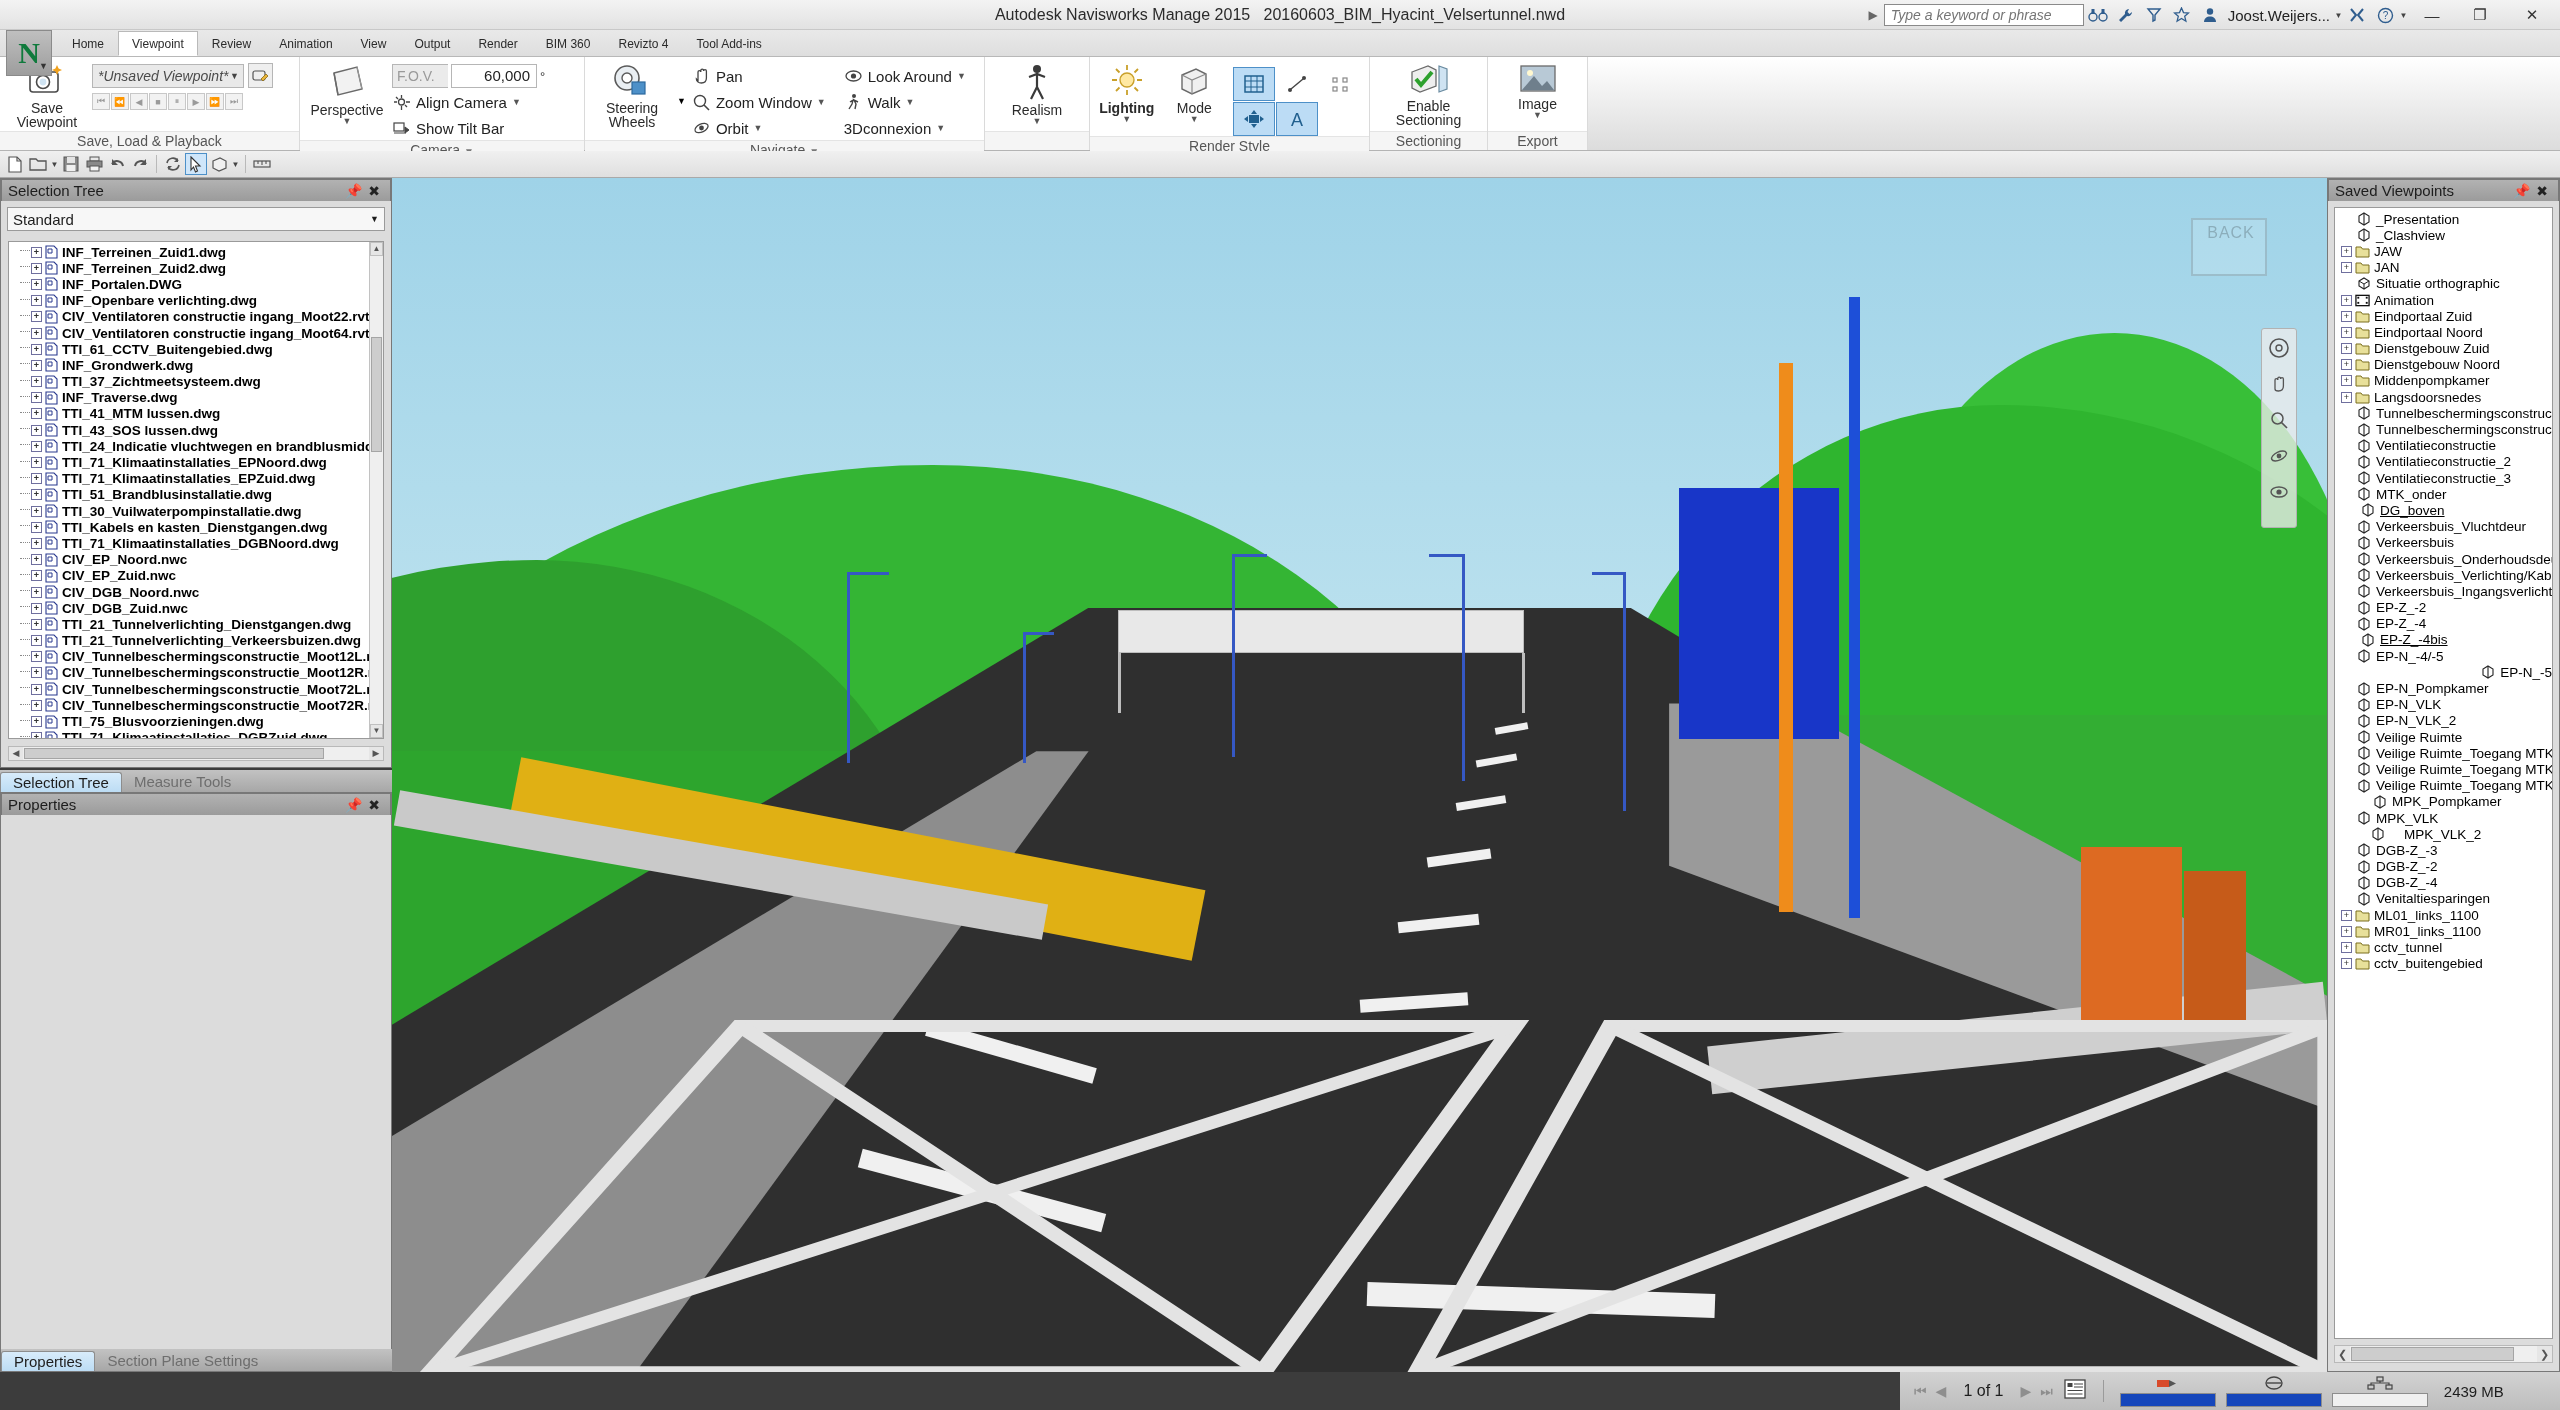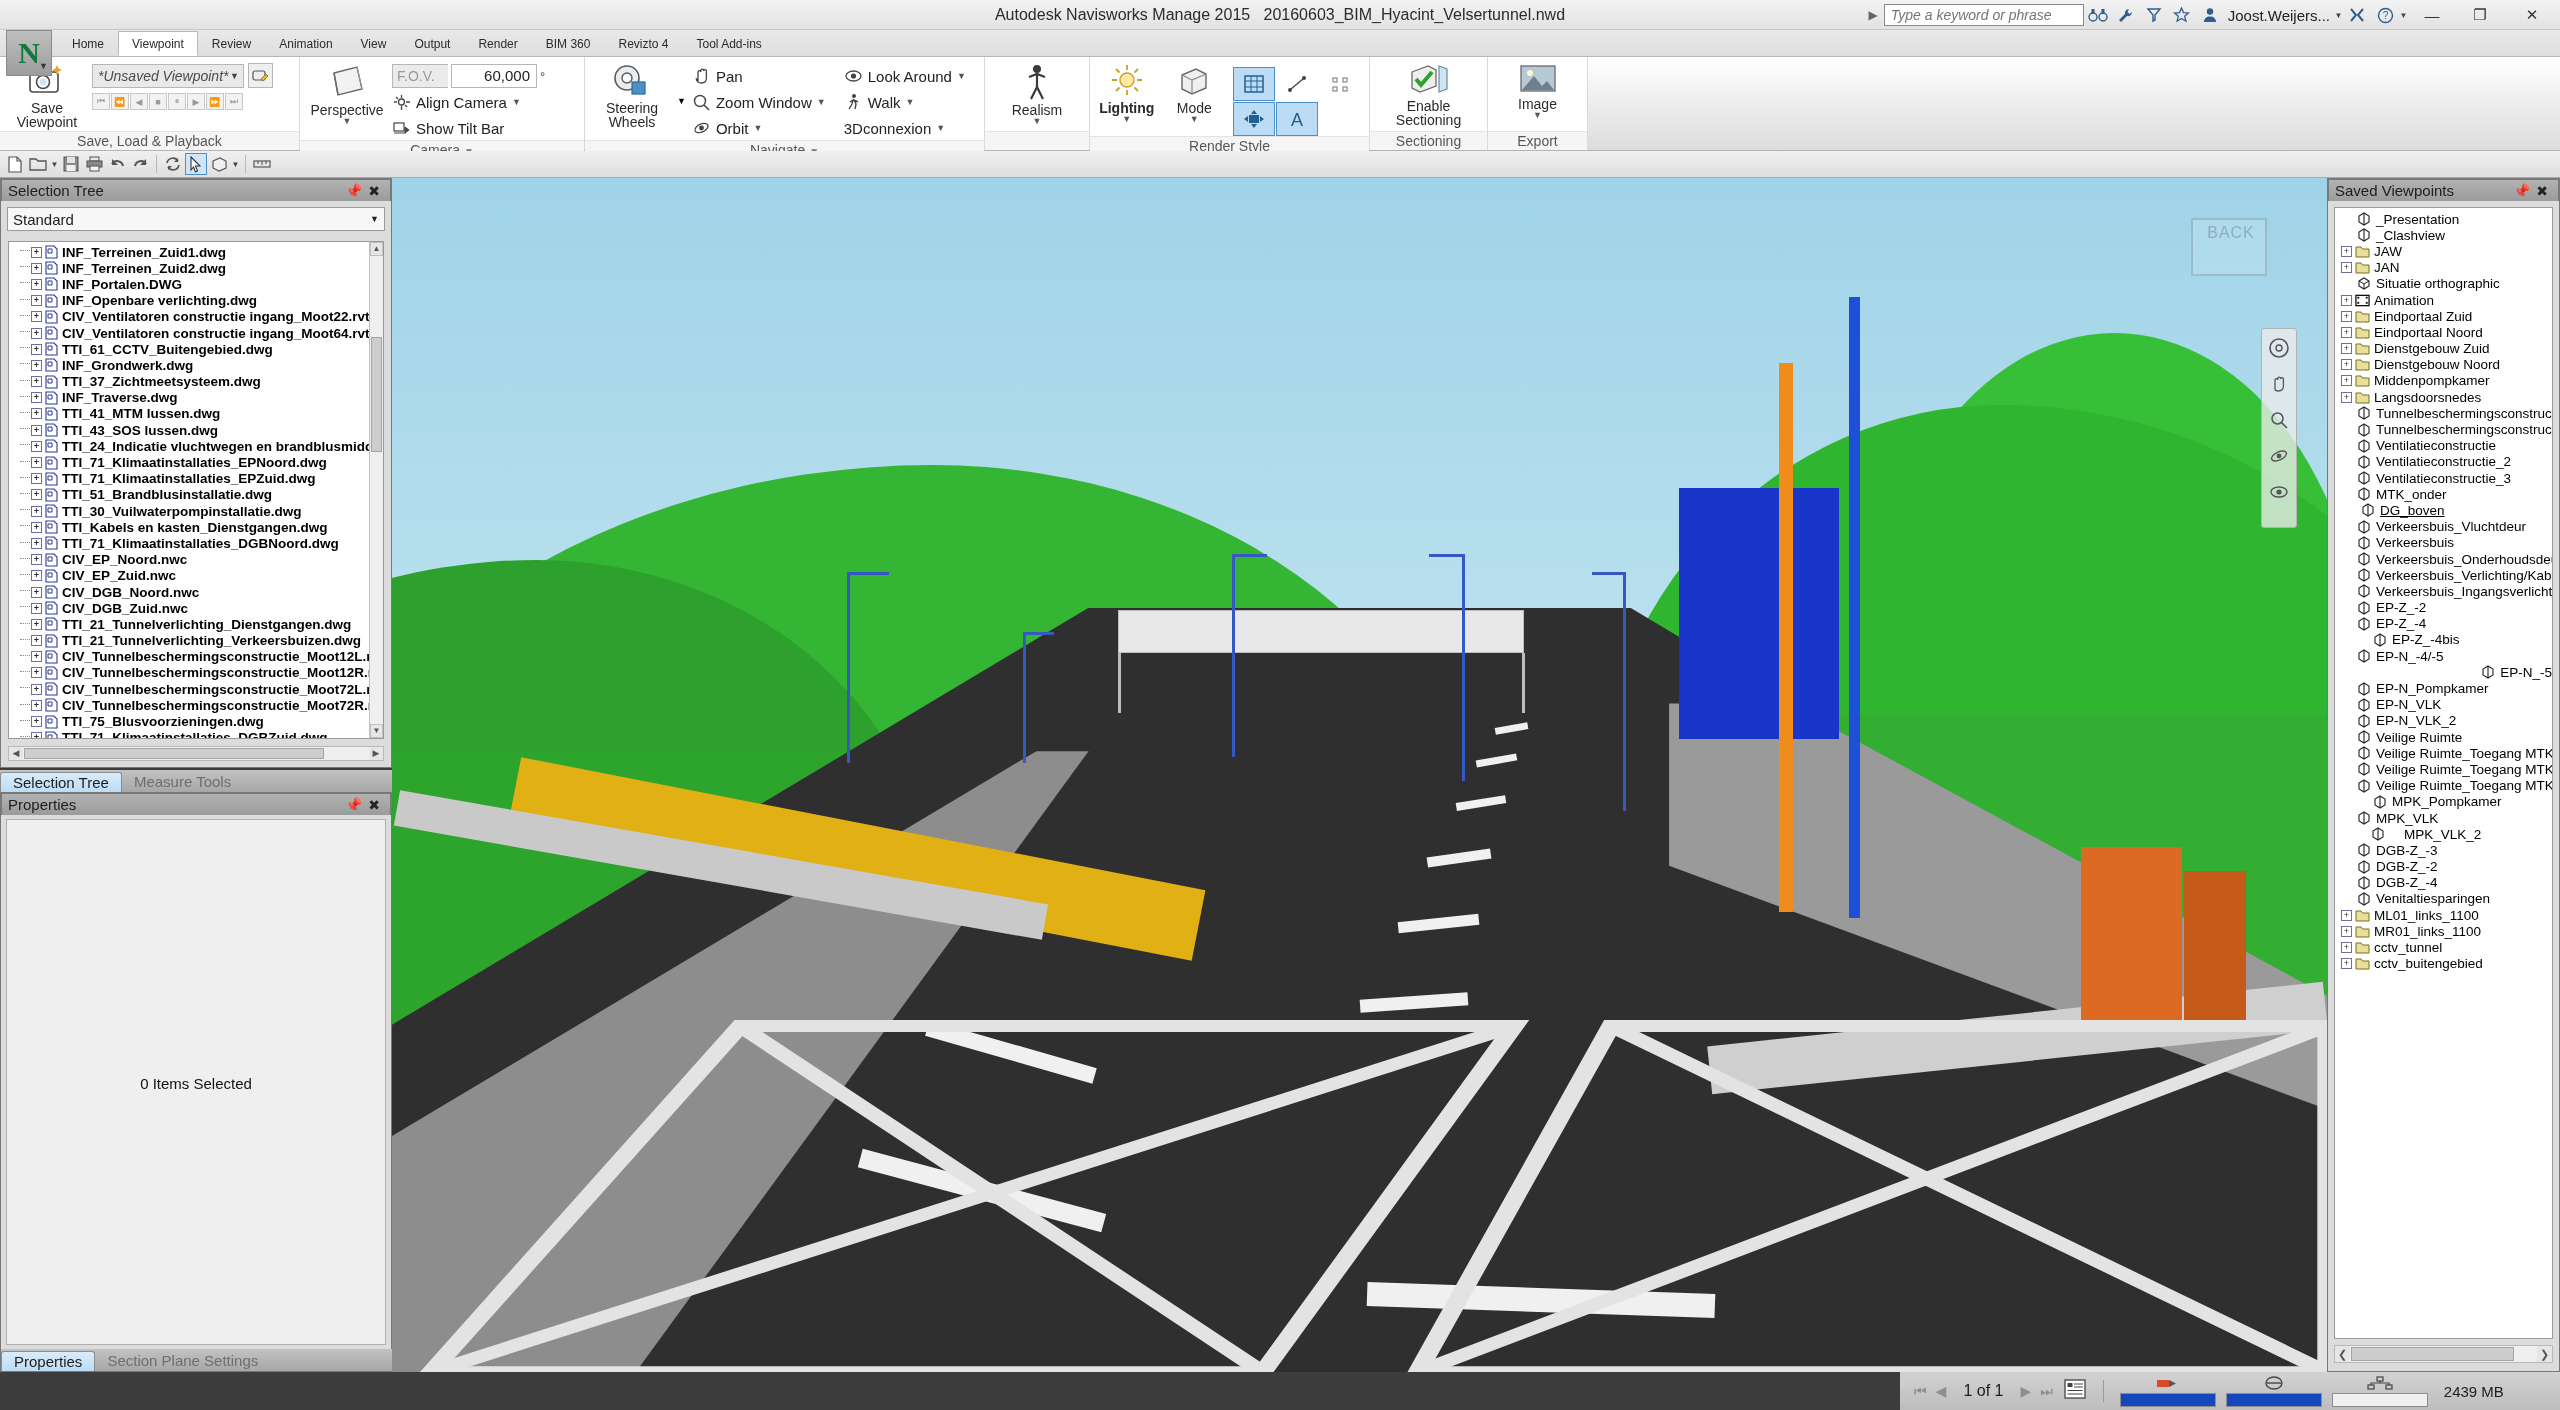--- a/index.html
+++ b/index.html
@@ -938,23 +938,20 @@
       <div class="btab active">Selection Tree</div>
       <div class="btab dim">Measure Tools</div>
     </div>
 
     <div class="propspanel">
       <div class="panel-title">
         <span class="pt">Properties</span>
         <span class="pin">📌</span>
         <span class="cls">✖</span>
       </div>
-      <div class="propsbody">
-        <div class="centered">0 Items Selected</div>
-      </div>
       <div class="proptabs">
         <div class="btab active">Properties</div>
         <div class="btab dim">Section Plane Settings</div>
       </div>
     </div>
   </div>
 
   <div class="viewport">
     <div class="sky"></div>
     <div class="hill-r2"></div>
@@ -1306,21 +1303,21 @@
             <div class="vrow" style="padding-left: 8px;">
               <span class="vspace"></span>
               <span class="vicon">
                 <svg width="14" height="14" viewBox="0 0 14 14">
                   <path d="M7 1 L12 4 L12 10 L7 13 L2 10 L2 4 Z" fill="#fff" stroke="#222" stroke-width="1.1"></path>
                   <path d="M7 1v12" stroke="#222" stroke-width="1.1"></path>
                 </svg>
               </span>
               <span>EP-Z_-4</span>
             </div>
-            <div class="vrow" style="padding-left: 24px;">
+            <div class="vrow" style="padding-left: 12px; text-decoration: underline;">
               <span class="vspace"></span>
               <span class="vicon">
                 <svg width="14" height="14" viewBox="0 0 14 14">
                   <path d="M7 1 L12 4 L12 10 L7 13 L2 10 L2 4 Z" fill="#fff" stroke="#222" stroke-width="1.1"></path>
                   <path d="M7 1v12" stroke="#222" stroke-width="1.1"></path>
                 </svg>
               </span>
               <span>EP-Z_-4bis</span>
             </div>
             <div class="vrow" style="padding-left: 8px;">

